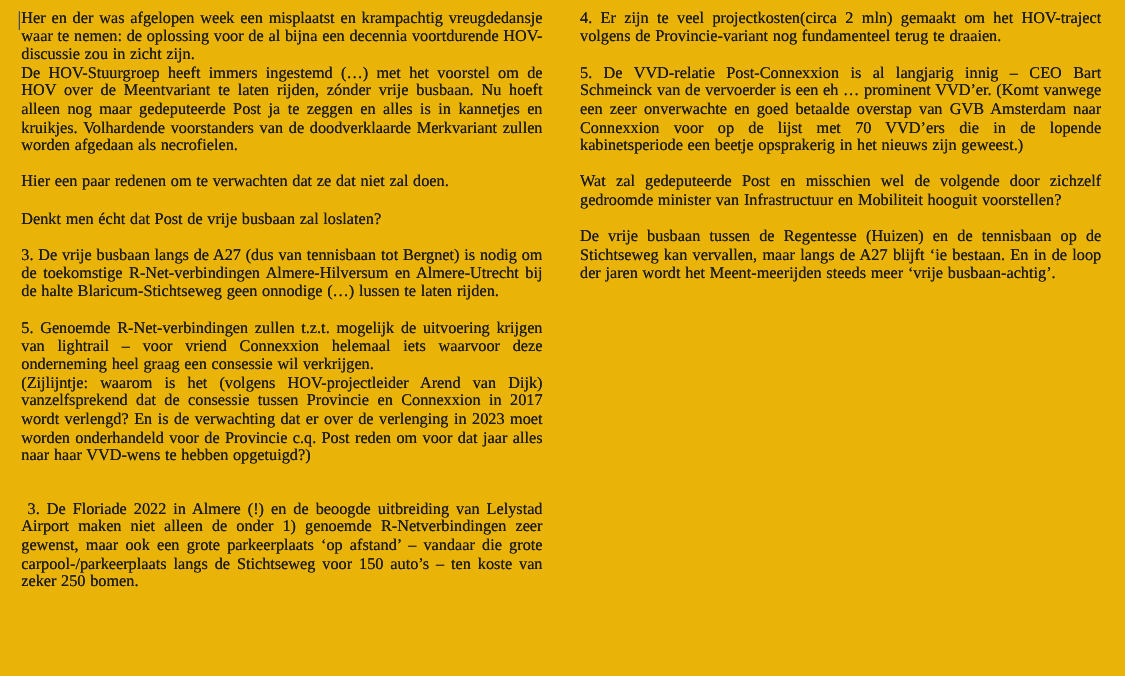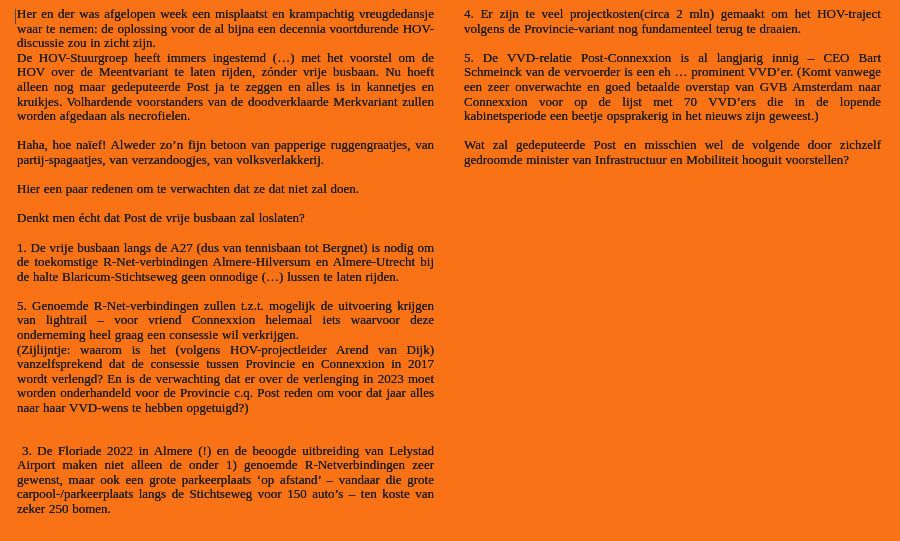--- a/index.html
+++ b/index.html
@@ -5,21 +5,21 @@
   html, body {
     margin: 0;
     padding: 0;
     background: #ffffff;
   }
   .page {
     position: relative;
     box-sizing: border-box;
     width: 900px;
     height: 541px;
-    background: #f97316;
+    background: #eab308;
     padding: 7px 20px 0 17px;
     display: flex;
     gap: 30px;
     font-family: "Liberation Serif", "DejaVu Serif", serif;
     color: #1c1c1c;
     overflow: hidden;
   }
   .column {
     width: 417px;
     flex: 0 0 417px;
@@ -50,27 +50,27 @@
 </style>
 </head>
 <body>
 
 <div class="page">
   <div class="caret"></div>
 
   <div class="column">
     <p class="para tight">Her en der was afgelopen week een misplaatst en krampachtig vreugdedansje waar te nemen: de oplossing voor de al bijna een decennia voortdurende HOV-discussie zou in zicht zijn.</p>
     <p class="para">De HOV-Stuurgroep heeft immers ingestemd (…) met het voorstel om de HOV over de Meentvariant te laten rijden, zónder vrije busbaan. Nu hoeft alleen nog maar gedeputeerde Post ja te zeggen en alles is in kannetjes en kruikjes. Volhardende voorstanders van de doodverklaarde Merkvariant zullen worden afgedaan als necrofielen.</p>
-    <p class="para">Haha, hoe naïef! Alweder zo’n fijn betoon van papperige ruggengraatjes, van partij-spagaatjes, van verzandoogjes, van volksverlakkerij.</p>
     <p class="para">Hier een paar redenen om te verwachten dat ze dat niet zal doen.</p>
     <p class="para">Denkt men écht dat Post de vrije busbaan zal loslaten?</p>
-    <p class="para">1. De vrije busbaan langs de A27 (dus van tennisbaan tot Bergnet) is nodig om de toekomstige R-Net-verbindingen Almere-Hilversum en Almere-Utrecht bij de halte Blaricum-Stichtseweg geen onnodige (…) lussen te laten rijden.</p>
+    <p class="para">3. De vrije busbaan langs de A27 (dus van tennisbaan tot Bergnet) is nodig om de toekomstige R-Net-verbindingen Almere-Hilversum en Almere-Utrecht bij de halte Blaricum-Stichtseweg geen onnodige (…) lussen te laten rijden.</p>
     <p class="para tight">5. Genoemde R-Net-verbindingen zullen t.z.t. mogelijk de uitvoering krijgen van lightrail – voor vriend Connexxion helemaal iets waarvoor deze onderneming heel graag een consessie wil verkrijgen.</p>
     <p class="para">(Zijlijntje: waarom is het (volgens HOV-projectleider Arend van Dijk) vanzelfsprekend dat de consessie tussen Provincie en Connexxion in 2017 wordt verlengd? En is de verwachting dat er over de verlenging in 2023 moet worden onderhandeld voor de Provincie c.q. Post reden om voor dat jaar alles naar haar VVD-wens te hebben opgetuigd?)</p>
     <p class="para indent">3. De Floriade 2022 in Almere (!) en de beoogde uitbreiding van Lelystad Airport maken niet alleen de onder 1) genoemde R-Netverbindingen zeer gewenst, maar ook een grote parkeerplaats ‘op afstand’ – vandaar die grote carpool-/parkeerplaats langs de Stichtseweg voor 150 auto’s – ten koste van zeker 250 bomen.</p>
   </div>
 
   <div class="column">
     <p class="para">4. Er zijn te veel projectkosten(circa 2 mln) gemaakt om het HOV-traject volgens de Provincie-variant nog fundamenteel terug te draaien.</p>
     <p class="para">5. De VVD-relatie Post-Connexxion is al langjarig innig – CEO Bart Schmeinck van de vervoerder is een eh … prominent VVD’er. (Komt vanwege een zeer onverwachte en goed betaalde overstap van GVB Amsterdam naar Connexxion voor op de lijst met 70 VVD’ers die in de lopende kabinetsperiode een beetje opsprakerig in het nieuws zijn geweest.)</p>
     <p class="para">Wat zal gedeputeerde Post en misschien wel de volgende door zichzelf gedroomde minister van Infrastructuur en Mobiliteit hooguit voorstellen?</p>
+    <p class="para tight">De vrije busbaan tussen de Regentesse (Huizen) en de tennisbaan op de Stichtseweg kan vervallen, maar langs de A27 blijft ‘ie bestaan. En in de loop der jaren wordt het Meent-meerijden steeds meer ‘vrije busbaan-achtig’.</p>
   </div>
 </div>
 
 </body></html>

